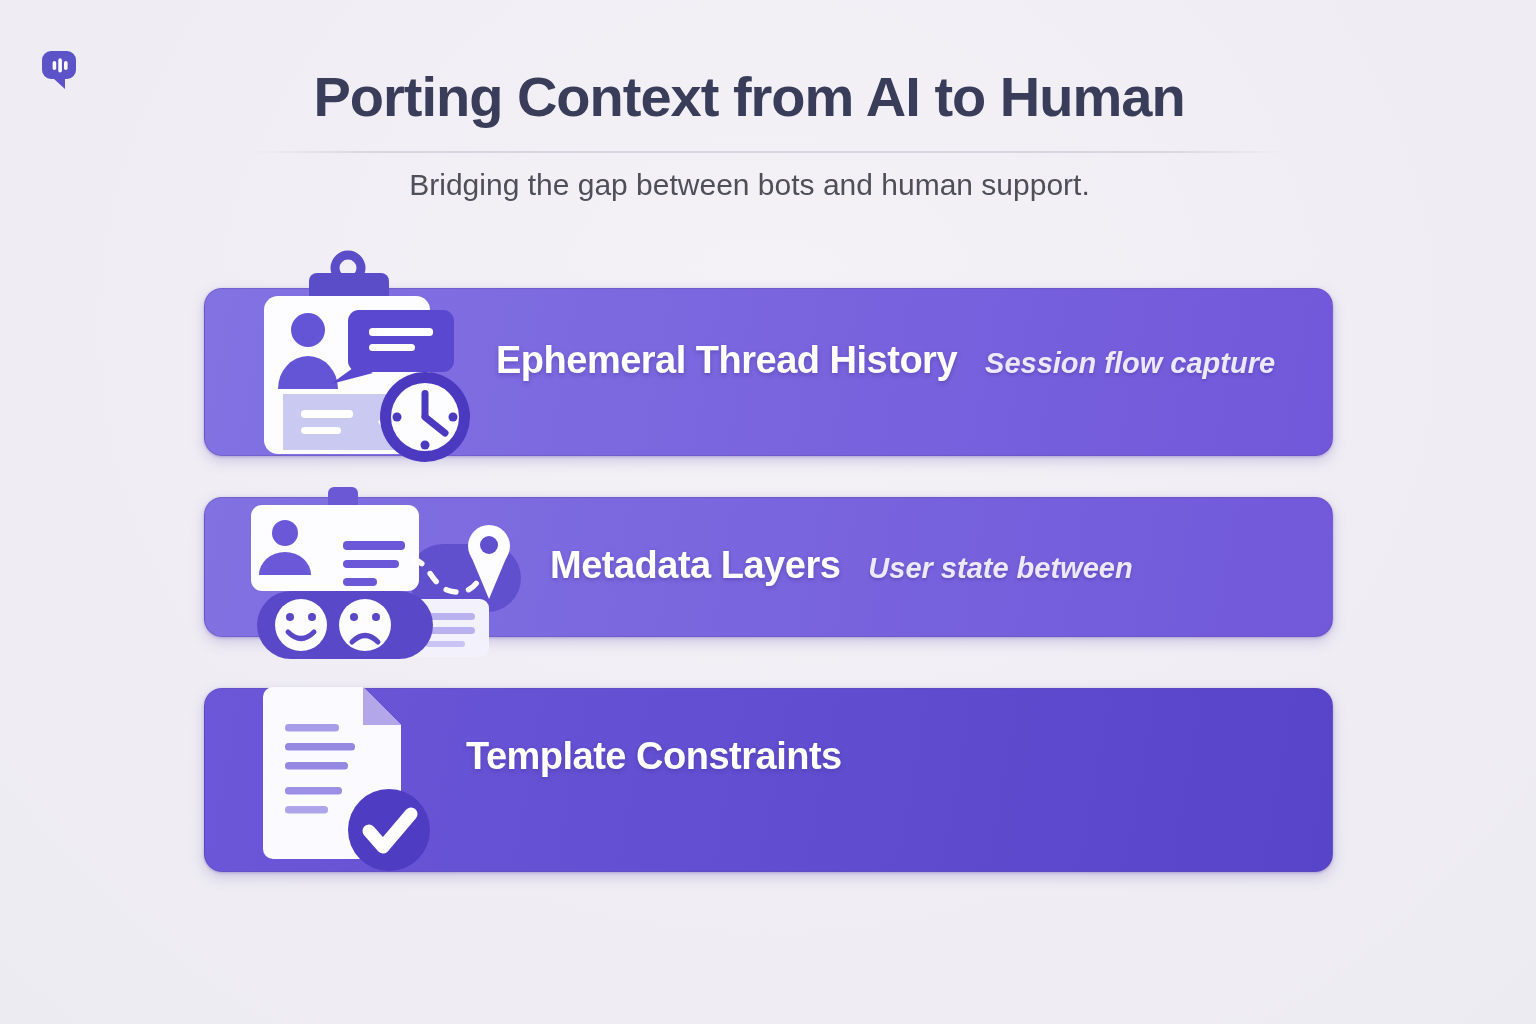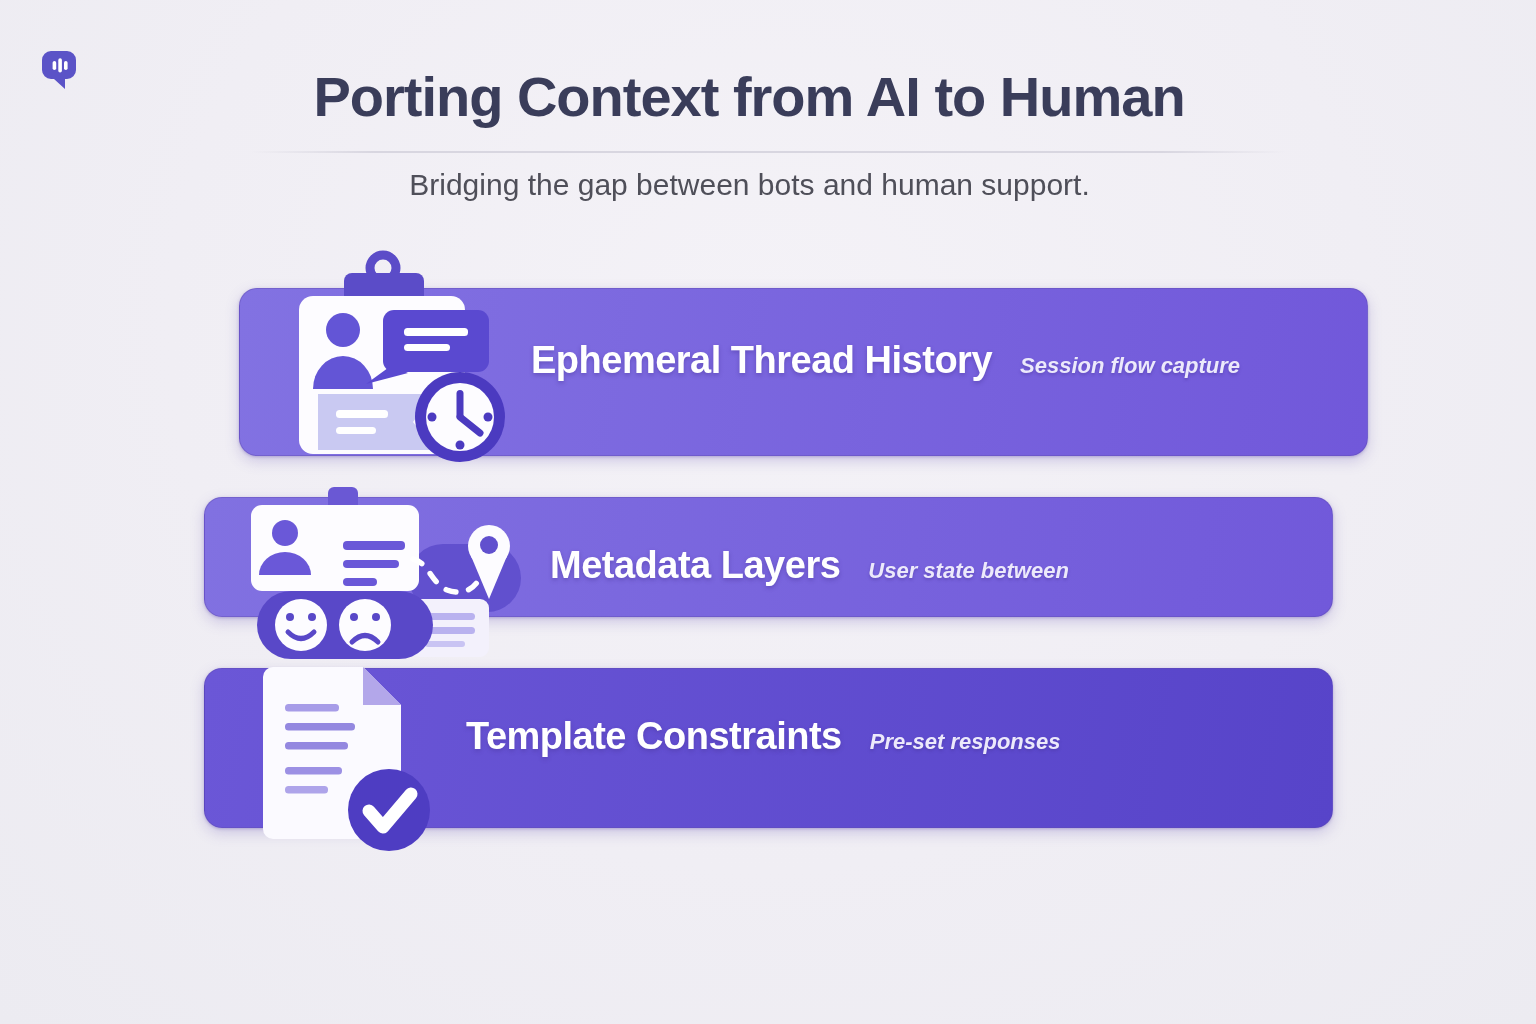--- a/index.html
+++ b/index.html
@@ -25,32 +25,32 @@
   }
   
   .logo{position:absolute;left:42px;top:47px;width:38px;height:44px;}
   
   .row{
     position:absolute;left:204px;width:1129px;border-radius:18px;
     box-shadow:0 5px 14px rgba(100,80,180,0.25),0 1px 3px rgba(80,60,160,0.30);
     border:1px solid rgba(95,75,175,0.40);box-sizing:border-box;
   }
   .row-1{top:288px;height:168px;background:linear-gradient(100deg,#8272e2,#7158da);}
-  .row-2{top:497px;height:120px;background:linear-gradient(100deg,#8171e1,#7159da);}
-  .row-3{top:668px;height:160px;background:linear-gradient(100deg,#6b57d7,#5744c9);}
+  .row-2{top:497px;height:140px;background:linear-gradient(100deg,#8171e1,#7159da);}
+  .row-3{top:688px;height:184px;background:linear-gradient(100deg,#6b57d7,#5744c9);}
   .row-text{position:absolute;display:flex;align-items:baseline;gap:28px;white-space:nowrap;}
   .row-1 .row-text{left:291px;top:50px;}
   .row-2 .row-text{left:345px;top:46px;}
   .row-3 .row-text{left:261px;top:46px;}
   .row-title{
     font-size:38px;font-weight:700;letter-spacing:-0.5px;color:#ffffff;
     text-shadow:0 2px 4px rgba(70,50,150,0.45);
   }
   .row-sub{
-    font-size:22px;font-style:italic;font-weight:600;color:#ece9fb;
+    font-size:29px;font-style:italic;font-weight:600;color:#ece9fb;
     text-shadow:0 2px 3px rgba(70,50,150,0.40);
   }
   .cluster{position:absolute;overflow:visible;}
   .cluster-1{left:46px;top:-40px;width:232px;height:224px;}
   .cluster-2{left:41px;top:-17px;width:285px;height:188px;}
   .cluster-3{left:51px;top:-8px;width:180px;height:195px;}
 </style>
 </head>
 <body>
 
@@ -60,21 +60,21 @@
     <path d="M13 4 h14 a9 9 0 0 1 9 9 v10 a9 9 0 0 1 -9 9 h-2 v10 l-11 -10 h-3 a9 9 0 0 1 -9 -9 v-10 a9 9 0 0 1 9 -9 Z" fill="#5b53c7" transform="translate(-2,0)"></path>
     <rect x="10.6" y="14" width="3.6" height="9" rx="1.8" fill="#ffffff"></rect>
     <rect x="16.3" y="11.2" width="3.6" height="14.4" rx="1.8" fill="#ffffff"></rect>
     <rect x="22.0" y="14" width="3.6" height="9" rx="1.8" fill="#ffffff"></rect>
   </svg>
 
   <h1 class="page-title">Porting Context from AI to Human</h1>
   <div class="header-divider"></div>
   <p class="page-subtitle">Bridging the gap between bots and human support.</p>
 
-  <section class="row row-1" id="row-0" style="background: linear-gradient(100deg, rgb(130, 114, 226), rgb(113, 88, 218)); margin-left: 35px;">
+  <section class="row row-1" id="row-0" style="background: linear-gradient(100deg, rgb(130, 114, 226), rgb(113, 88, 218));">
     <svg class="cluster cluster-1" viewBox="250 248 232 224">
 
       <circle cx="347" cy="267" r="13" fill="none" stroke="#5b4cc8" stroke-width="9"></circle>
       <rect x="308" y="272" width="80" height="42" rx="8" fill="#5b4cc8"></rect>
 
       <rect x="263" y="295" width="166" height="158" rx="14" fill="#fdfcff"></rect>
 
       <circle cx="307" cy="329" r="17" fill="#6355d6"></circle>
       <path d="M277 388 a30 33 0 0 1 60 0 Z" fill="#6355d6"></path>
 
@@ -163,17 +163,16 @@
       <rect x="284" y="806" width="57" height="7.5" rx="3.5" fill="#9c90e4"></rect>
       <rect x="284" y="825" width="43" height="7.5" rx="3.5" fill="#aea4ea"></rect>
 
       <g>
         <circle cx="388" cy="849" r="41" fill="#4e3dc2"></circle>
         <path d="M368 850 L382 866 L410 833" fill="none" stroke="#ffffff" stroke-width="13" stroke-linecap="round" stroke-linejoin="round"></path>
       </g>
     </svg>
     <div class="row-text">
       <span class="row-title">Template Constraints</span>
-      <span class="row-sub">Pre-set responses</span>
     </div>
   </section>
 
 </div>
 
 </body></html>

